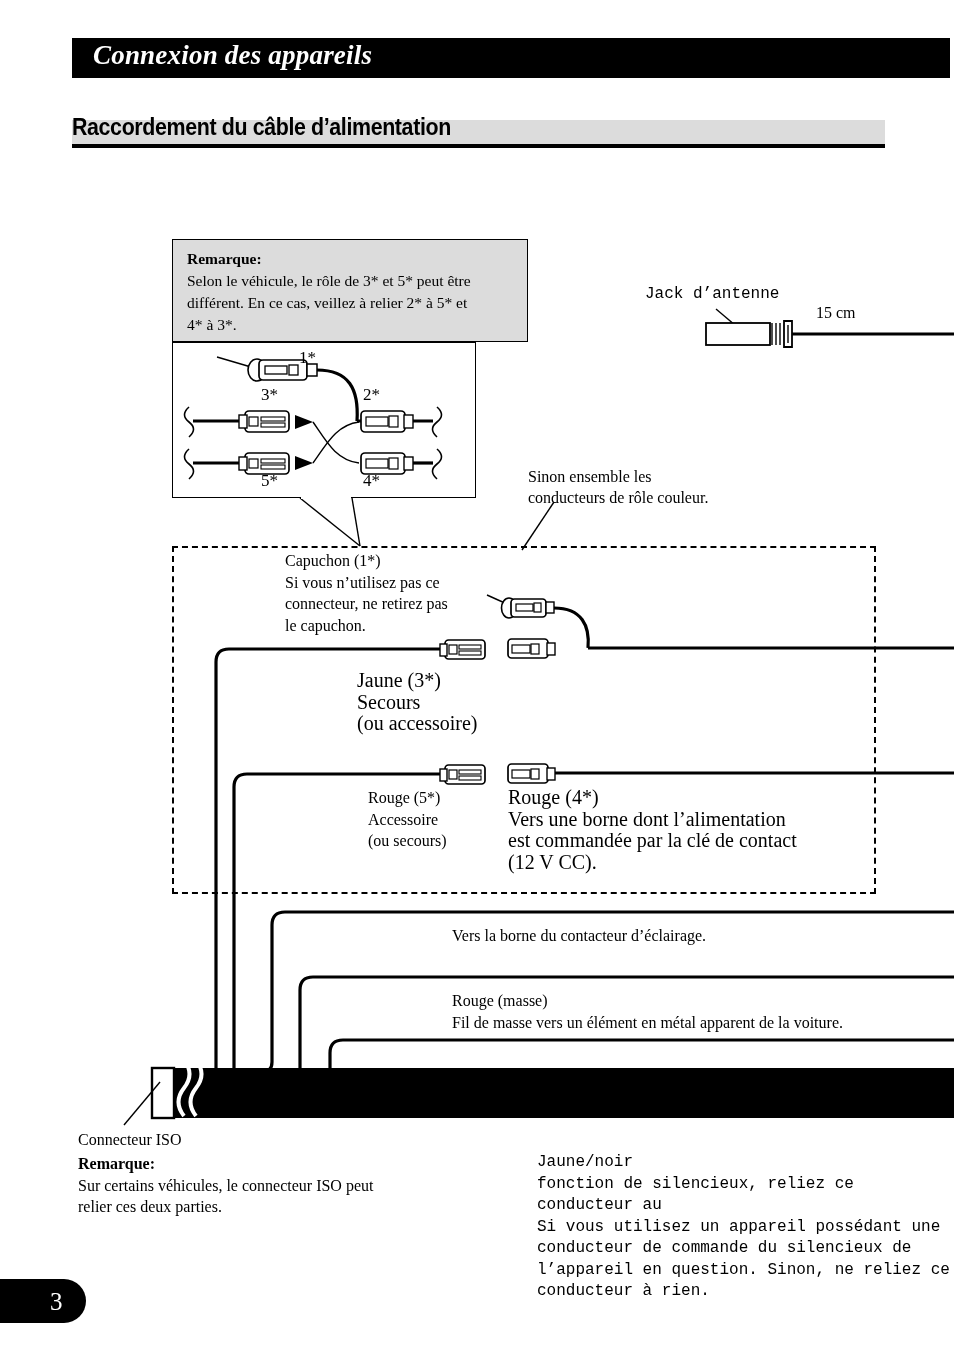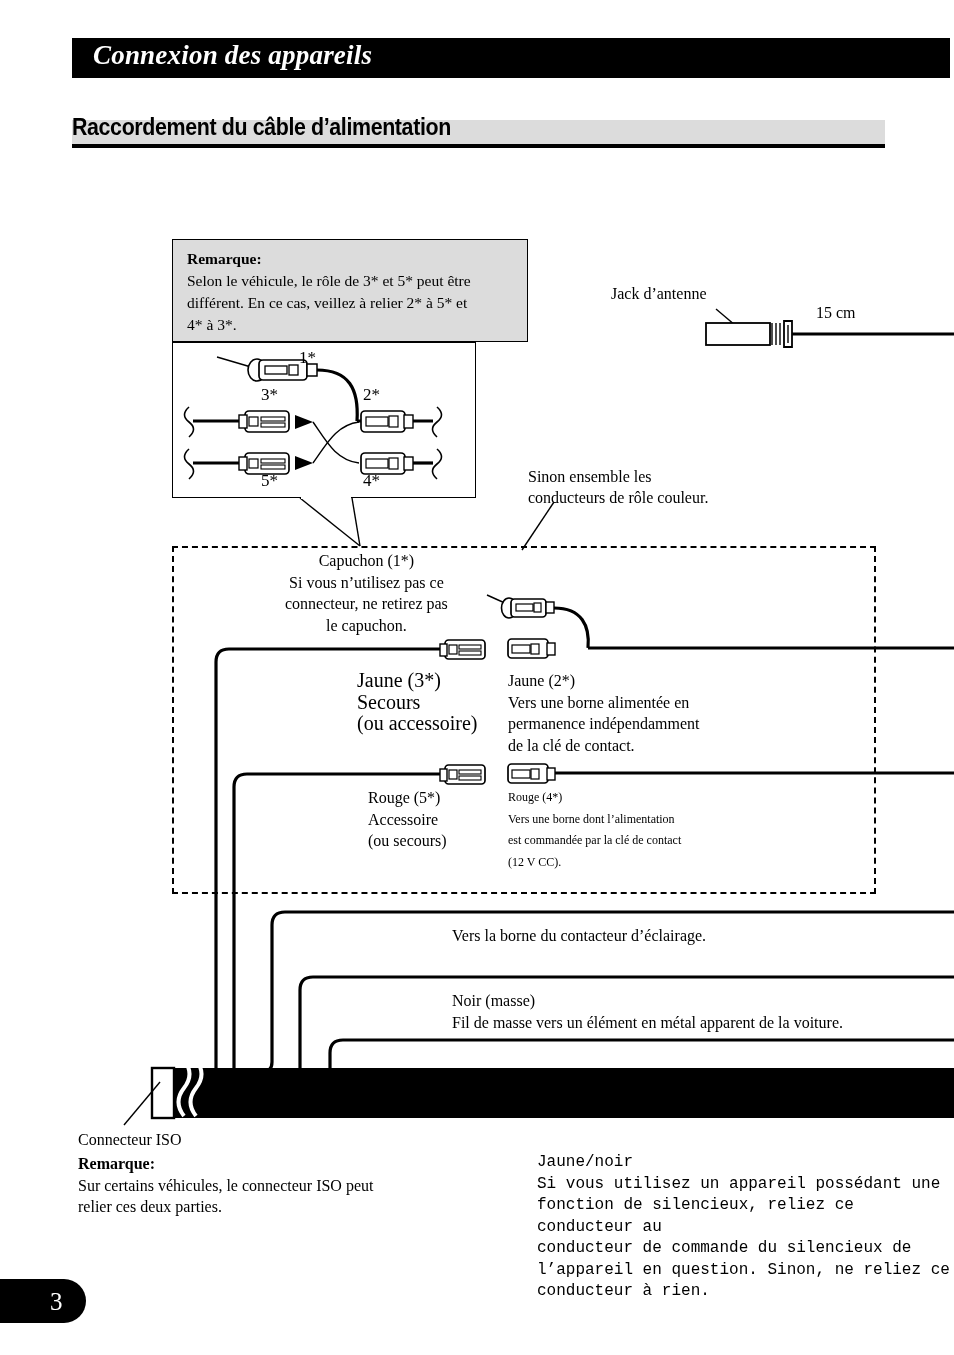--- a/index.html
+++ b/index.html
@@ -56,39 +56,39 @@
   .conn-box{
     position:absolute;left:172px;top:342px;width:304px;height:156px;
     background:#fff;border:1.4px solid #000;box-sizing:border-box;
   }
   .cb-num{position:absolute;font-size:17px;}
 
   
   .tail{position:absolute;left:170px;top:490px;width:420px;height:70px;}
 
   
-  .ant-label{position:absolute;left:611px;top:285px;font-size:16px;}
+  .ant-label{position:absolute;left:645px;top:285px;font-size:16px;font-family:Liberation Mono, monospace;}
   .ant-15cm{position:absolute;left:816px;top:304px;font-size:16px;}
   .ant-art{position:absolute;left:700px;top:305px;width:254px;height:50px;}
 
   
   .reliez{position:absolute;left:528px;top:466px;font-size:16px;line-height:21px;}
 
   
   .dashed-box{
     position:absolute;left:172px;top:546px;width:704px;height:348px;
     border:2px dashed #000;box-sizing:border-box;
   }
 
   
-  .cap-txt{position:absolute;left:285px;top:550px;font-size:16px;line-height:21.5px;text-align:center;}
+  .cap-txt{position:absolute;left:285px;top:550px;font-size:16px;line-height:21.5px;}
   .j3{position:absolute;left:357px;top:670px;font-size:20px;line-height:21.5px;}
   .j2{position:absolute;left:508px;top:670px;font-size:16px;line-height:21.5px;}
   .r5{position:absolute;left:368px;top:787px;font-size:16px;line-height:21.5px;}
-  .r4{position:absolute;left:508px;top:787px;font-size:12px;line-height:21.5px;}
+  .r4{position:absolute;left:508px;top:787px;font-size:20px;line-height:21.5px;}
   .ob-txt{position:absolute;left:452px;font-size:16px;line-height:21.5px;}
 
   
   .iso-label{position:absolute;left:78px;top:1131px;font-size:16px;}
   .iso-note{position:absolute;left:78px;top:1153px;font-size:16px;line-height:21.5px;}
   .iso-note .lbl{font-weight:bold;}
   .jn-txt{position:absolute;left:537px;top:1152px;font-size:16px;line-height:21.5px;font-family:Liberation Mono, monospace;}
 
   
   .pagetab{
@@ -293,60 +293,54 @@
 
     <line class="ln" x1="124" y1="1125" x2="160" y2="1082" stroke-width="1.6"></line>
   </svg>
 
   <div class="j3">
     <div>Jaune (3*)</div>
     <div>Secours</div>
     <div>(ou accessoire)</div>
   </div>
 
-  <div class="j2">
-    <div>Jaune (2*)</div>
-    <div>Vers une borne alimentée en</div>
-    <div>permanence indépendamment</div>
-    <div>de la clé de contact.</div>
-  </div>
 
   <div class="r5">
     <div>Rouge (5*)</div>
     <div>Accessoire</div>
     <div>(ou secours)</div>
   </div>
 
   <div class="r4">
     <div>Rouge (4*)</div>
     <div>Vers une borne dont l’alimentation</div>
     <div>est commandée par la clé de contact</div>
     <div>(12 V CC).</div>
   </div>
 
   <div class="ob-txt" style="top:925px;">
     <div>Vers la borne du contacteur d’éclairage.</div>
   </div>
 
   <div class="ob-txt" style="top:990px;">
-    <div>Noir (masse)</div>
+    <div>Rouge (masse)</div>
     <div>Fil de masse vers un élément en métal apparent de la voiture.</div>
   </div>
 
   <div class="iso-label">Connecteur ISO</div>
   <div class="iso-note">
     <div class="lbl">Remarque:</div>
     <div>Sur certains véhicules, le connecteur ISO peut</div>
     <div>relier ces deux parties.</div>
   </div>
 
   <div class="jn-txt">
     <div>Jaune/noir</div>
+    <div>fonction de silencieux, reliez ce conducteur au</div>
     <div>Si vous utilisez un appareil possédant une</div>
-    <div>fonction de silencieux, reliez ce conducteur au</div>
     <div>conducteur de commande du silencieux de</div>
     <div>l’appareil en question. Sinon, ne reliez ce</div>
     <div>conducteur à rien.</div>
   </div>
 
   <div class="pagetab"></div>
   <div class="pagenum">3</div>
 
 </div>
 

